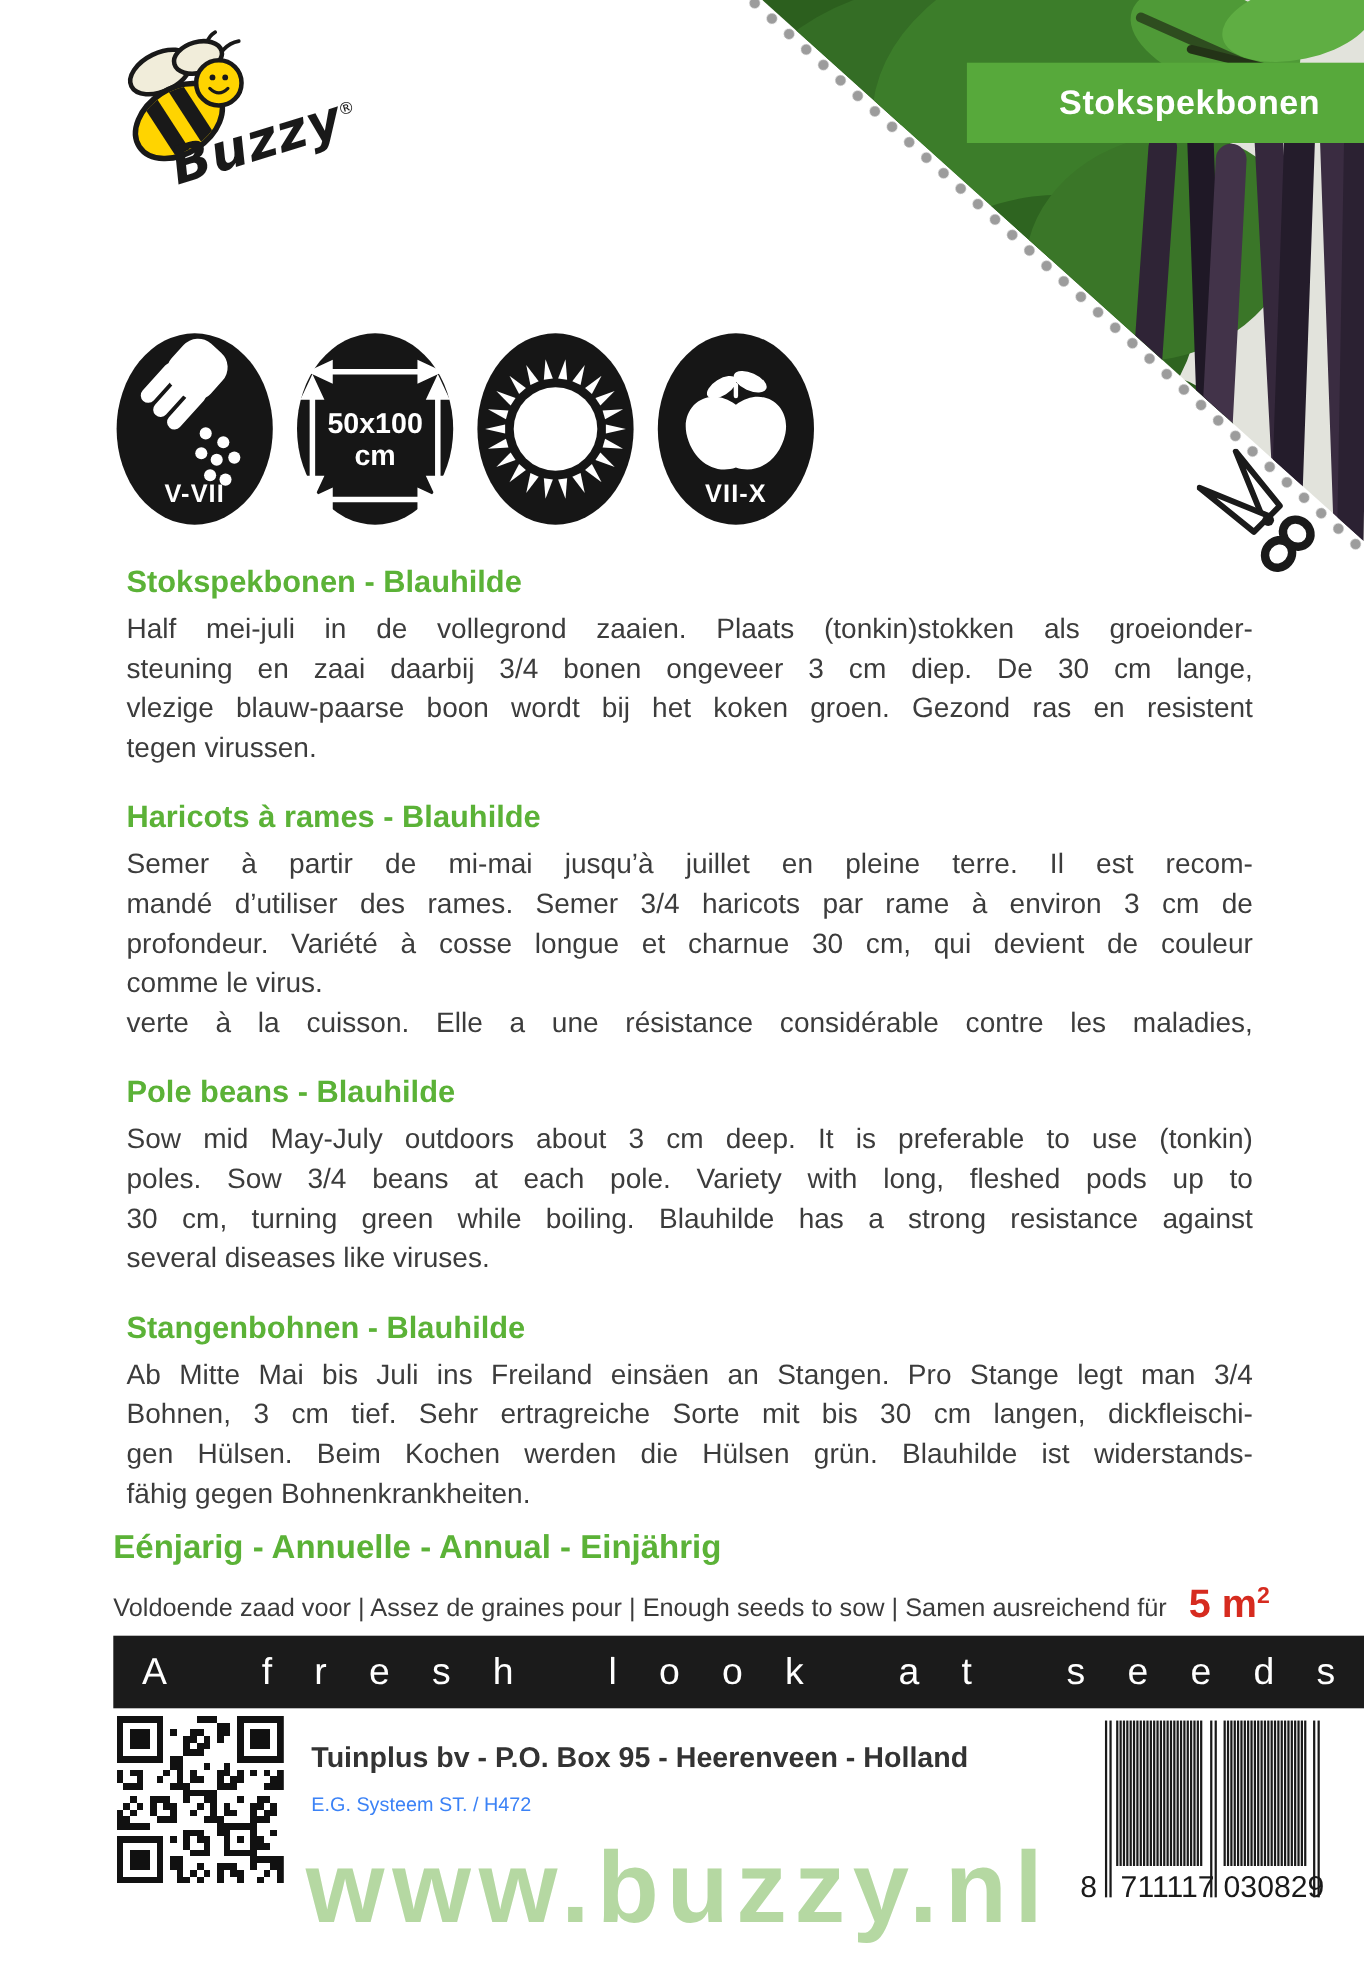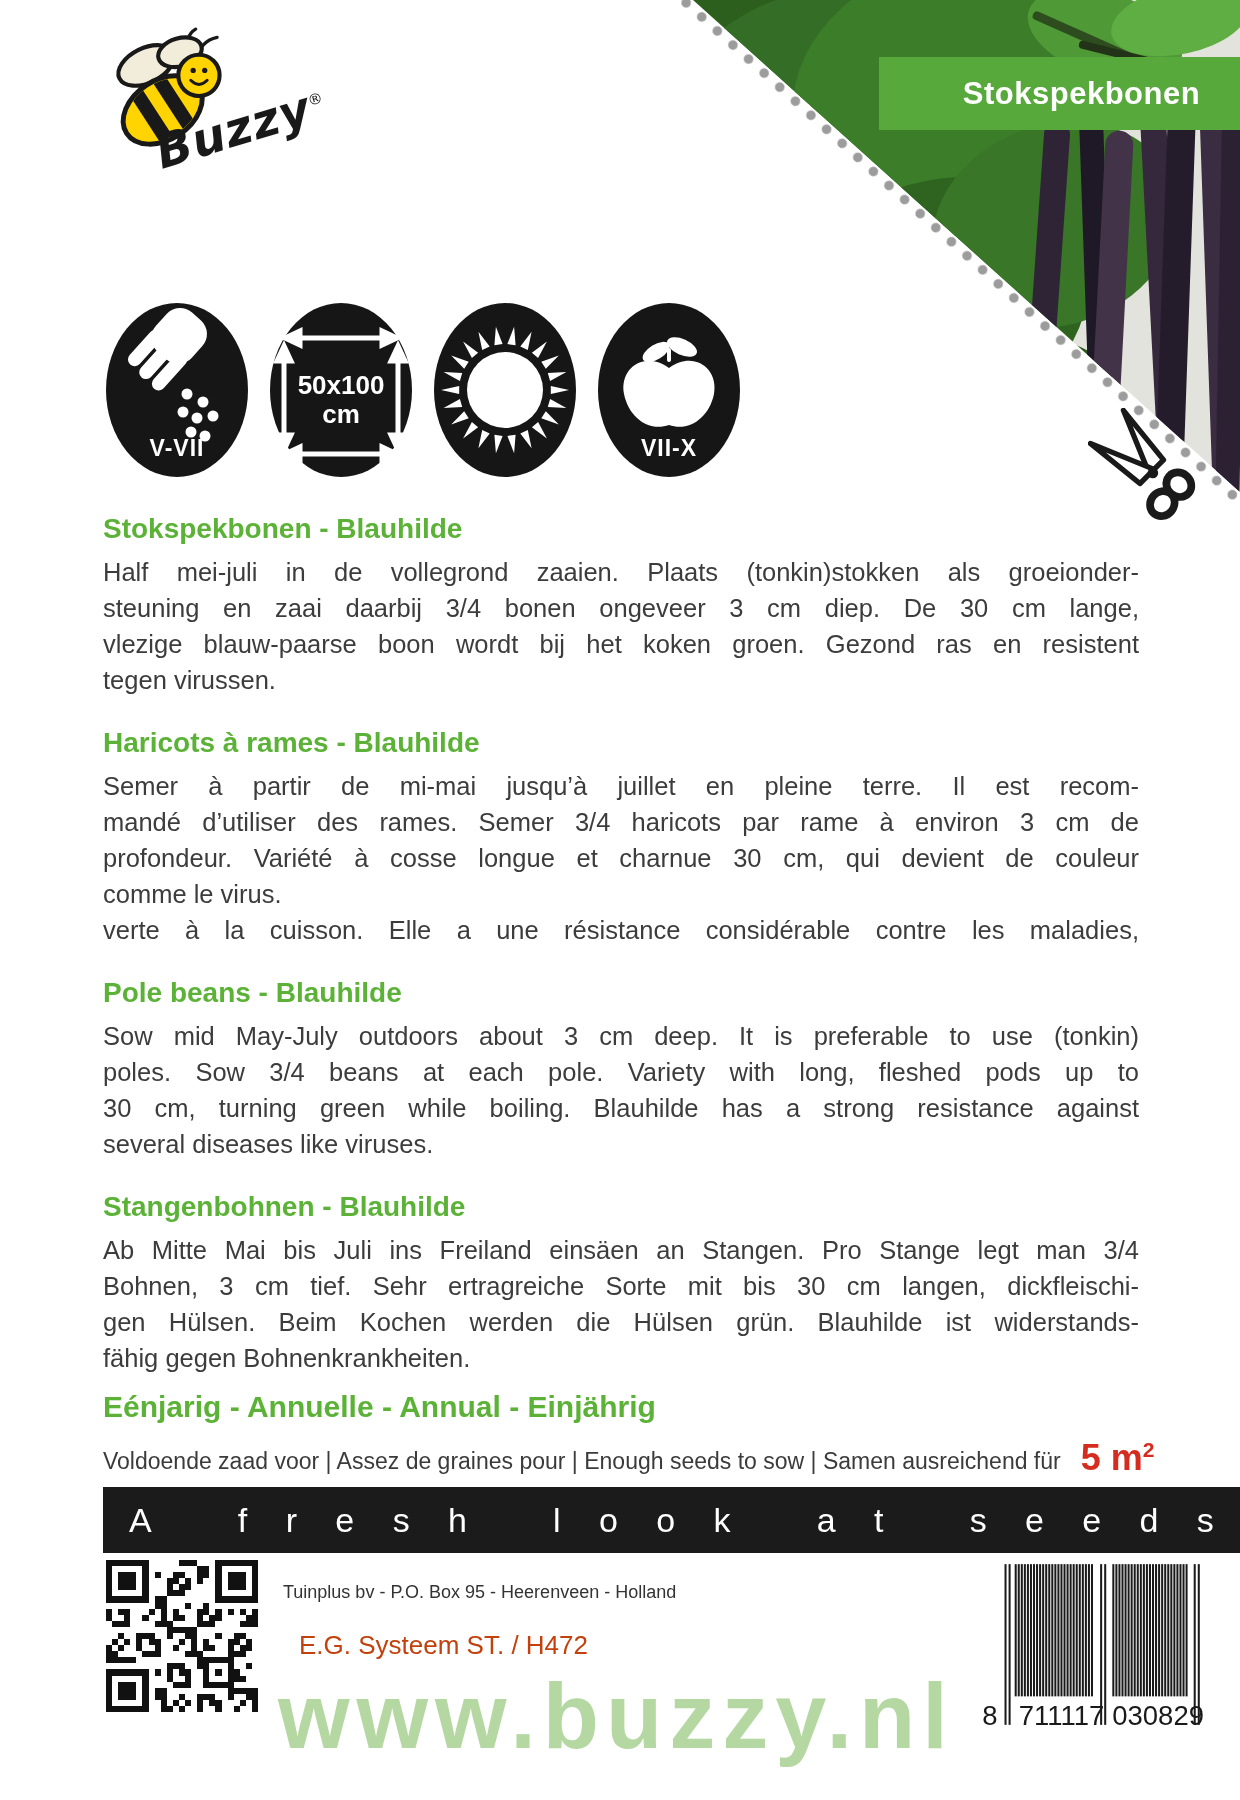--- a/index.html
+++ b/index.html
@@ -29,42 +29,42 @@
   .icon-circle{position:absolute;top:300px;width:146px;height:180px;}
   #ic1{left:104px}#ic2{left:268px}#ic3{left:432px}#ic4{left:596px}
   .icon-circle svg{width:100%;height:100%;display:block;}
   .ic-label{fill:#fff;font-size:23px;font-weight:bold;letter-spacing:1px;
     font-family:"Liberation Sans",sans-serif;text-anchor:middle;}
   .ic-dim{fill:#fff;font-size:26px;font-weight:bold;font-family:"Liberation Sans",sans-serif;text-anchor:middle;}
 
   
   .text-col{position:absolute;left:103px;top:512px;width:1036px;z-index:5;}
   .text-col h3{margin:0 0 8px 0;font-size:28px;line-height:34px;color:#5bb237;font-weight:bold;}
-  .sec{margin:0 0 28px 0;}
+  .sec{margin:0 0 28px 12px;}
   .line{font-size:25.5px;line-height:36px;color:#3c3c3c;
         text-align:justify;text-align-last:justify;}
   .line.end{text-align-last:left;}
 
   .annual{position:absolute;left:103px;top:1390px;font-size:30px;font-weight:bold;color:#5bb237;z-index:5;}
 
   .seeds{position:absolute;left:103px;top:1436px;width:1137px;display:flex;align-items:baseline;z-index:5;}
   .seeds-label{font-size:23px;color:#3b3b3b;}
   .seeds-value{margin-left:20px;font-size:36px;font-weight:bold;color:#d62b1f;position:relative;top:1px;text-align:center;}
   .seeds-value sup{font-size:21px;}
 
   
   .tagline-bar{position:absolute;left:103px;top:1487px;width:1137px;height:66px;background:#1b1b1b;
     display:flex;align-items:center;z-index:5;}
   .tagline-inner{flex:1;display:flex;justify-content:space-between;padding:0 26px;
     color:#fff;font-size:34px;line-height:1;}
 
   
   .qr{position:absolute;left:106px;top:1560px;z-index:5;}
-  .address{position:absolute;left:283px;top:1582px;font-size:18px;color:#333;z-index:5;}
-  .sys-code{position:absolute;left:283px;top:1630px;font-size:26px;color:#c2410c;z-index:5;margin-left:16px;}
+  .address{position:absolute;left:283px;top:1582px;font-size:26px;color:#333;z-index:5;font-weight:bold;}
+  .sys-code{position:absolute;left:283px;top:1630px;font-size:18px;color:#3b82f6;z-index:5;}
   .website{position:absolute;left:278px;top:1666px;font-size:92px;font-weight:bold;
     letter-spacing:7px;color:#b5d8a2;z-index:5;line-height:100px;}
   .barcode{position:absolute;left:980px;top:1556px;width:226px;z-index:5;}
   .bc-digit{font-family:"Liberation Sans",sans-serif;font-size:27px;fill:#1a1a1a;}
 </style>
 </head>
 <body>
 
 <div id="page">
 

